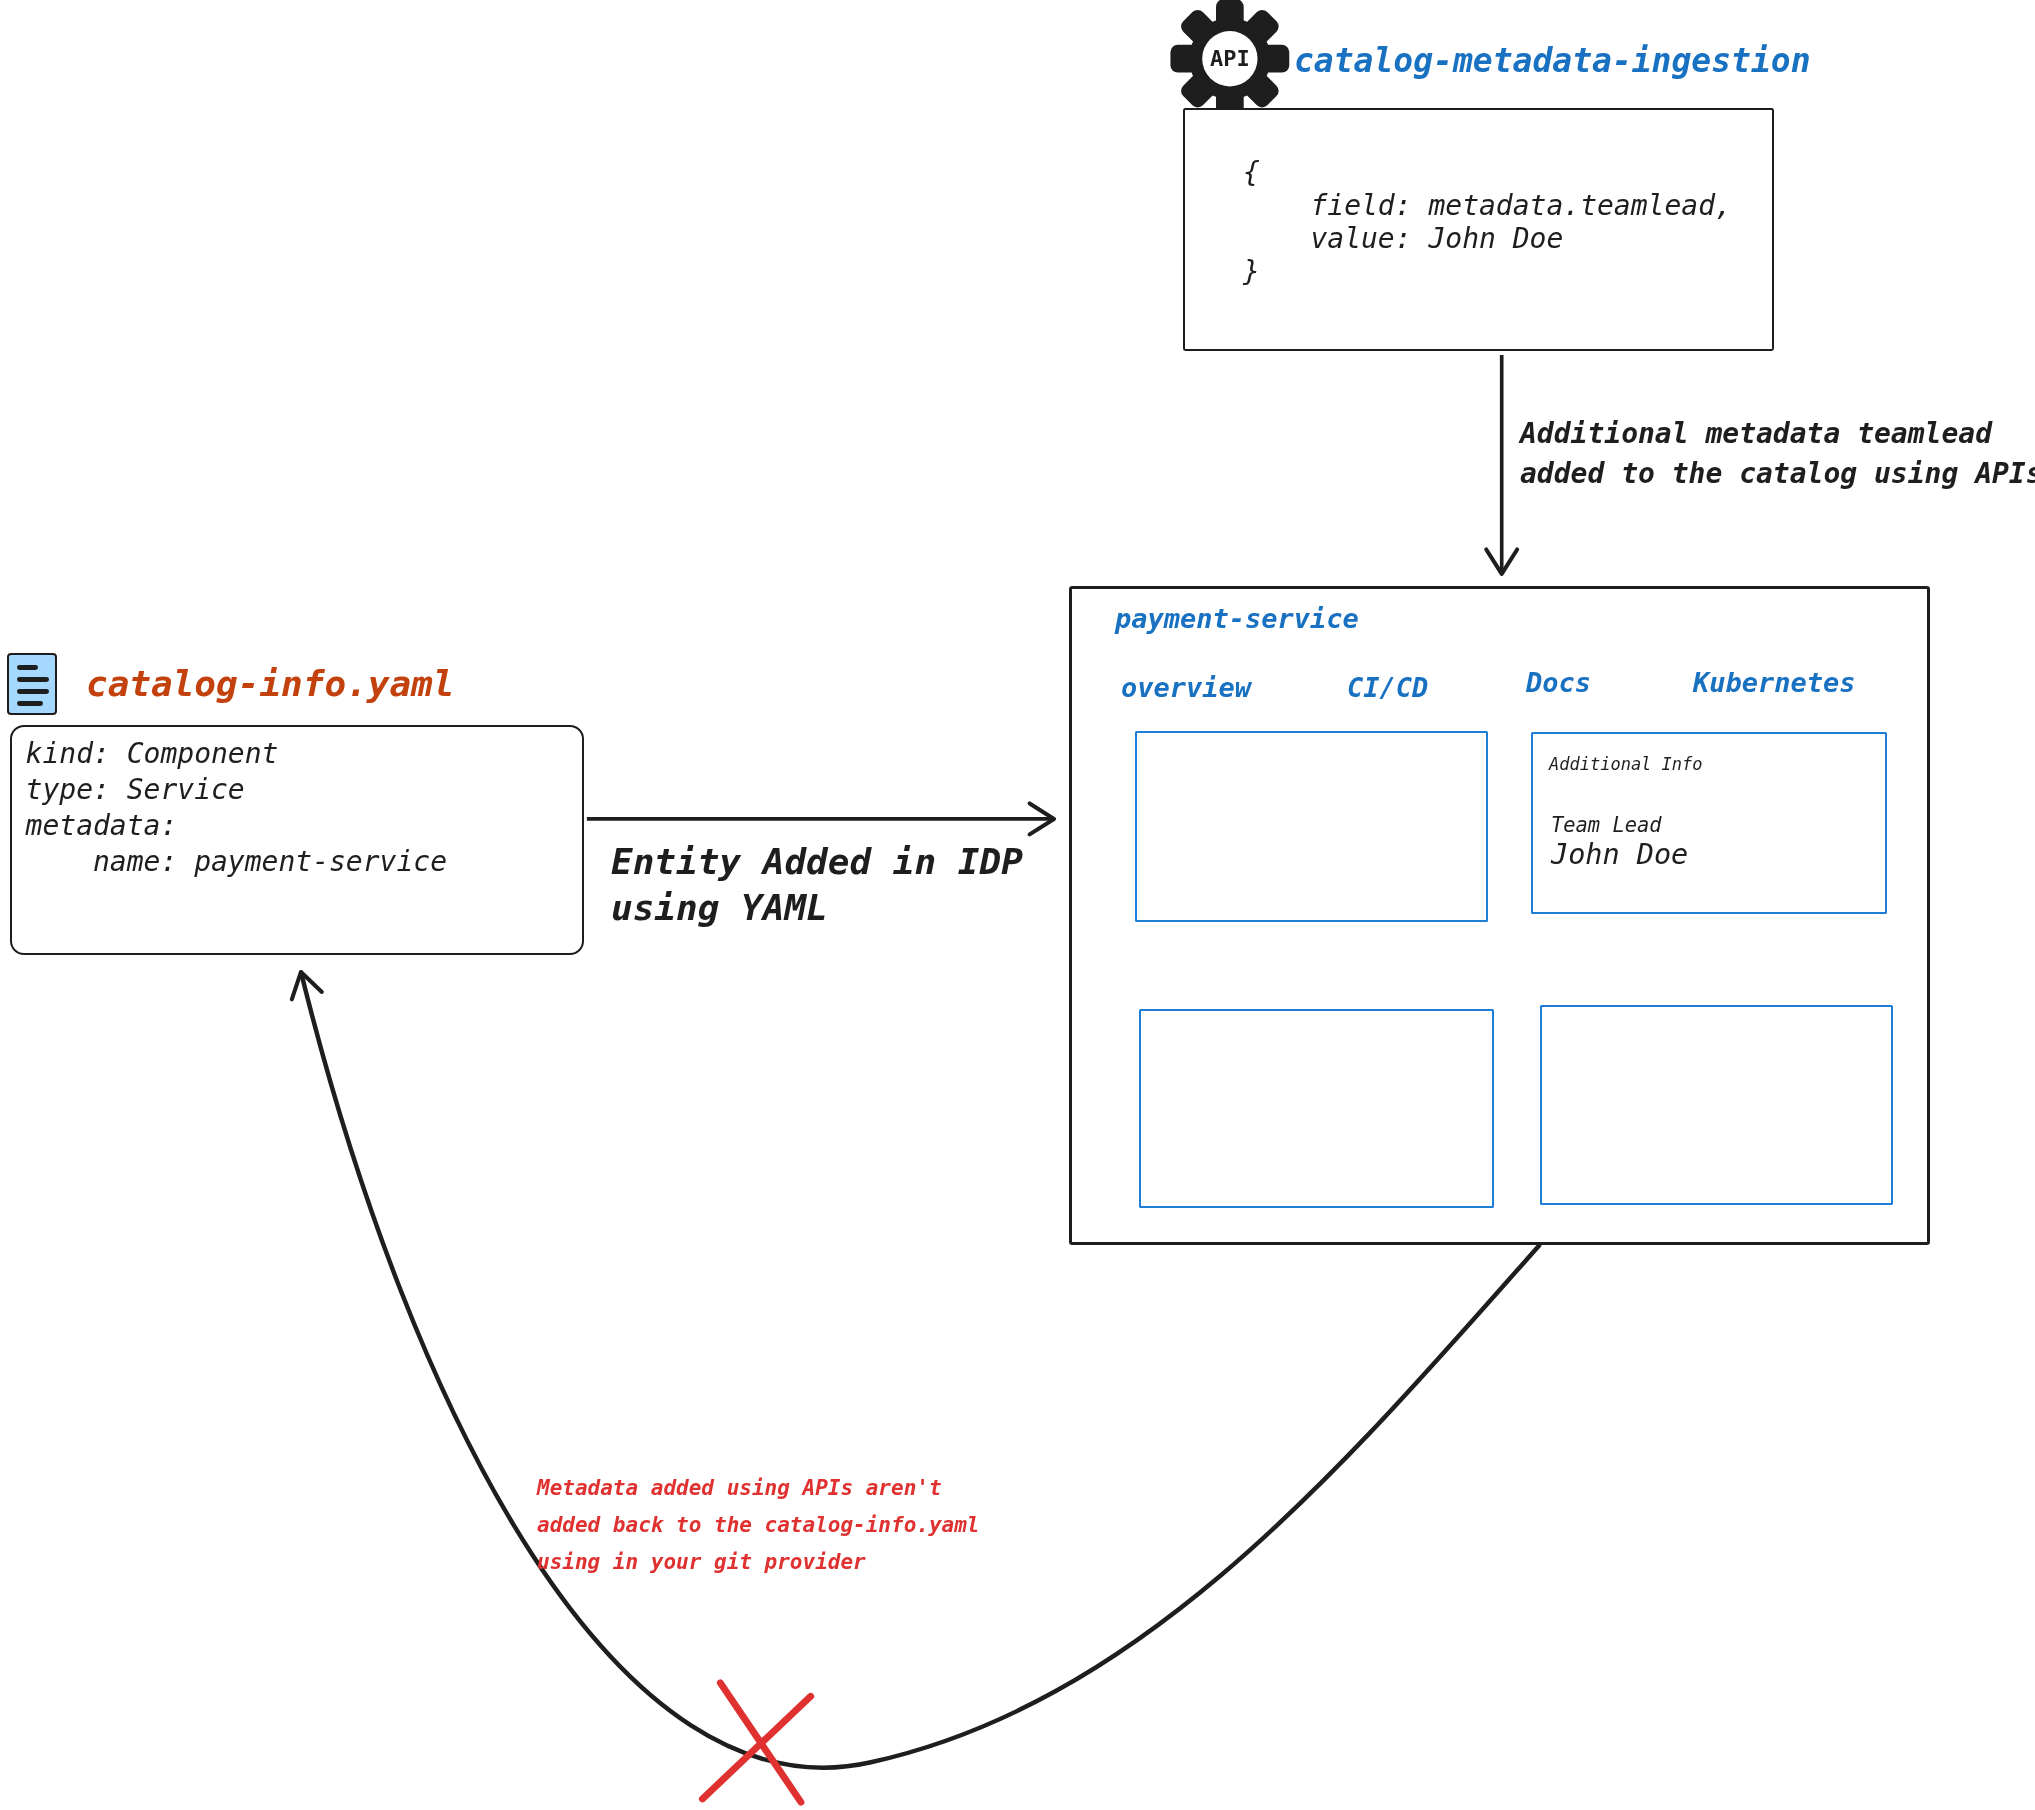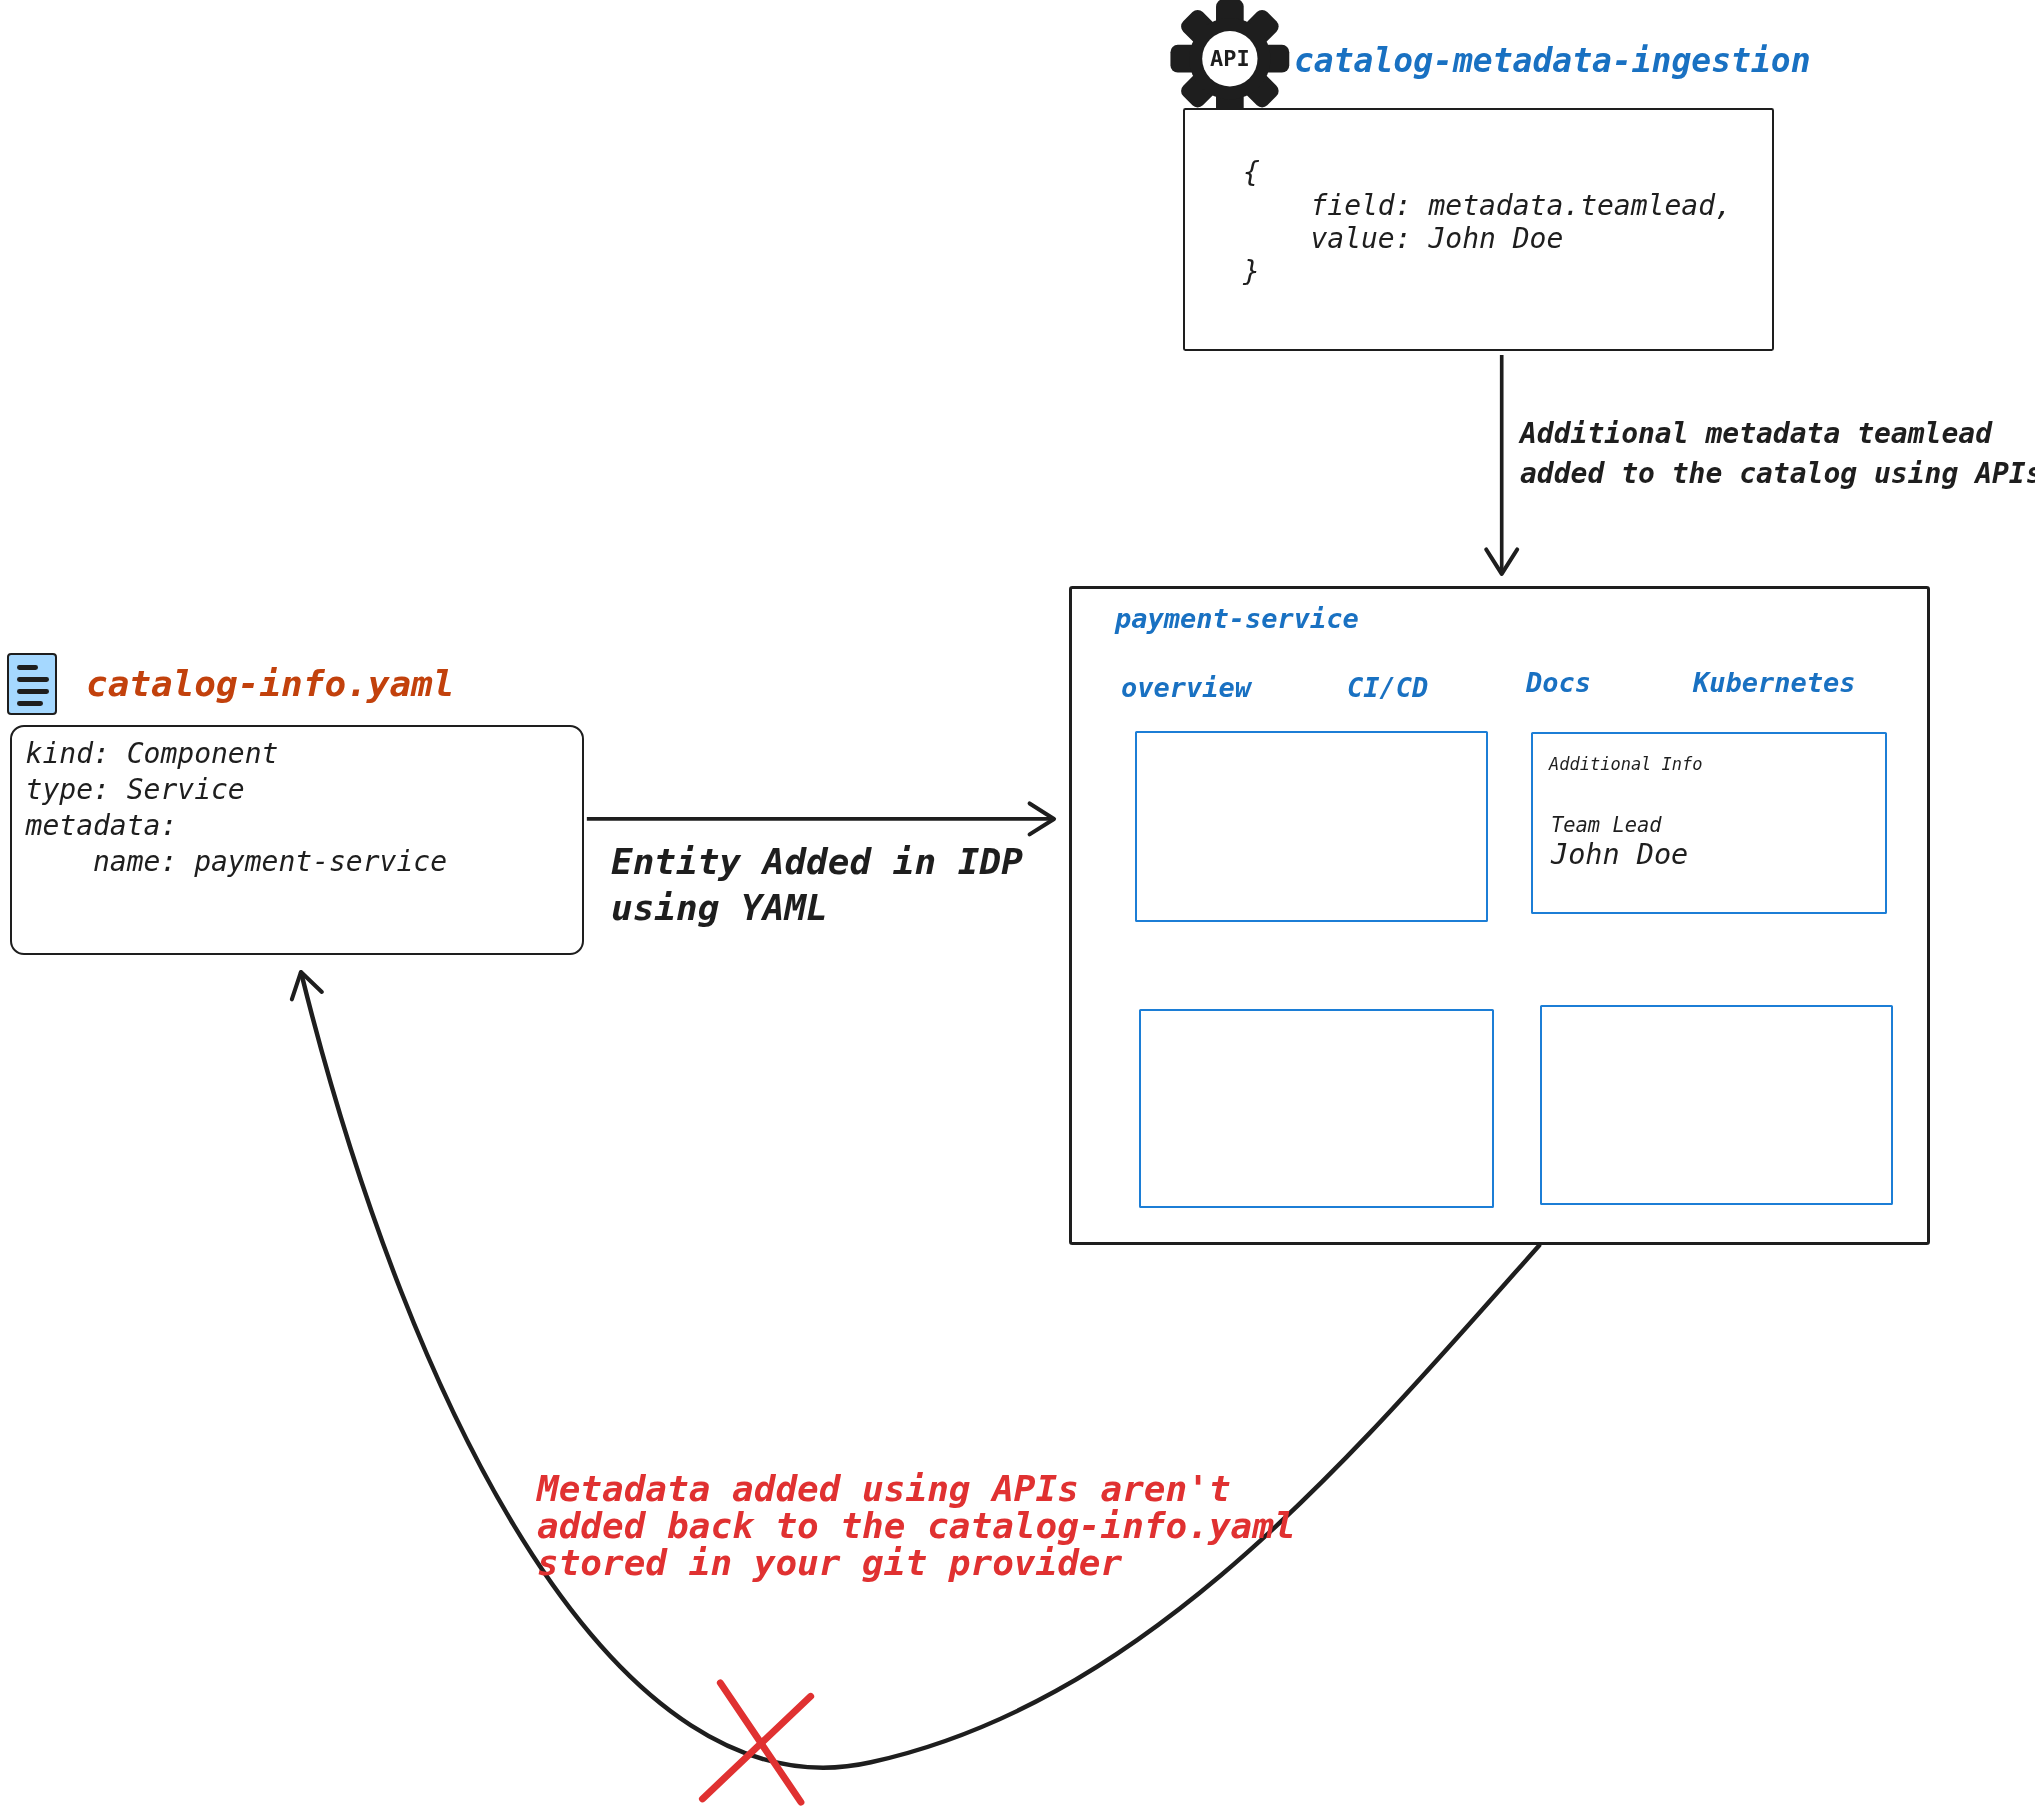--- a/index.html
+++ b/index.html
@@ -37,21 +37,21 @@
 
   
   .yaml-icon{left:7.3px;top:653px;width:50px;height:62px;background:#a5d8ff;border:2.8px solid #1e1e1e;border-radius:4.1px;box-sizing:border-box;}
   .yaml-icon .bar{position:absolute;left:7.3px;height:4.9px;border-radius:2.4px;background:#1e1e1e;}
   .yaml-title{left:86px;top:663px;font-size:36px;font-weight:700;color:#c2410c;}
   .yaml-box{left:10.2px;top:725px;width:574px;height:230px;border:2.8px solid #1e1e1e;border-radius:14px;background:#fff;box-sizing:border-box;padding:9px 0 0 13.4px;}
   .yaml-line{font-size:28px;line-height:36px;}
 
   .flow-note{left:611px;top:839px;font-size:36px;font-weight:700;line-height:46px;}
 
-  .warning-note{left:537px;top:1470px;font-size:36px;font-weight:700;line-height:37px;color:#e03131;}
+  .warning-note{left:537px;top:1470px;font-size:21px;font-weight:700;line-height:37px;color:#e03131;}
 </style>
 </head>
 <body>
 
 <div class="canvas">
 
   <svg class="layer" viewBox="0 0 5052 4447" aria-hidden="true">
     <defs>
       <marker id="ah" markerUnits="userSpaceOnUse" markerWidth="160" markerHeight="160" viewBox="-80 -80 160 160" refX="-2" refY="0" orient="auto">
         <path d="M-60,-38 L0,0 L-60,38" fill="none" stroke="#1e1e1e" stroke-width="10" stroke-linecap="round" stroke-linejoin="round"></path>
@@ -146,17 +146,17 @@
   </div>
 
   <div class="abs flow-note">
     <div>Entity Added in IDP</div>
     <div>using YAML</div>
   </div>
 
   <div class="abs warning-note">
     <div>Metadata added using APIs aren't</div>
     <div>added back to the catalog-info.yaml</div>
-    <div>stored in your git provider</div>
+    <div>using in your git provider</div>
   </div>
 
 </div>
 
 
 </body></html>

